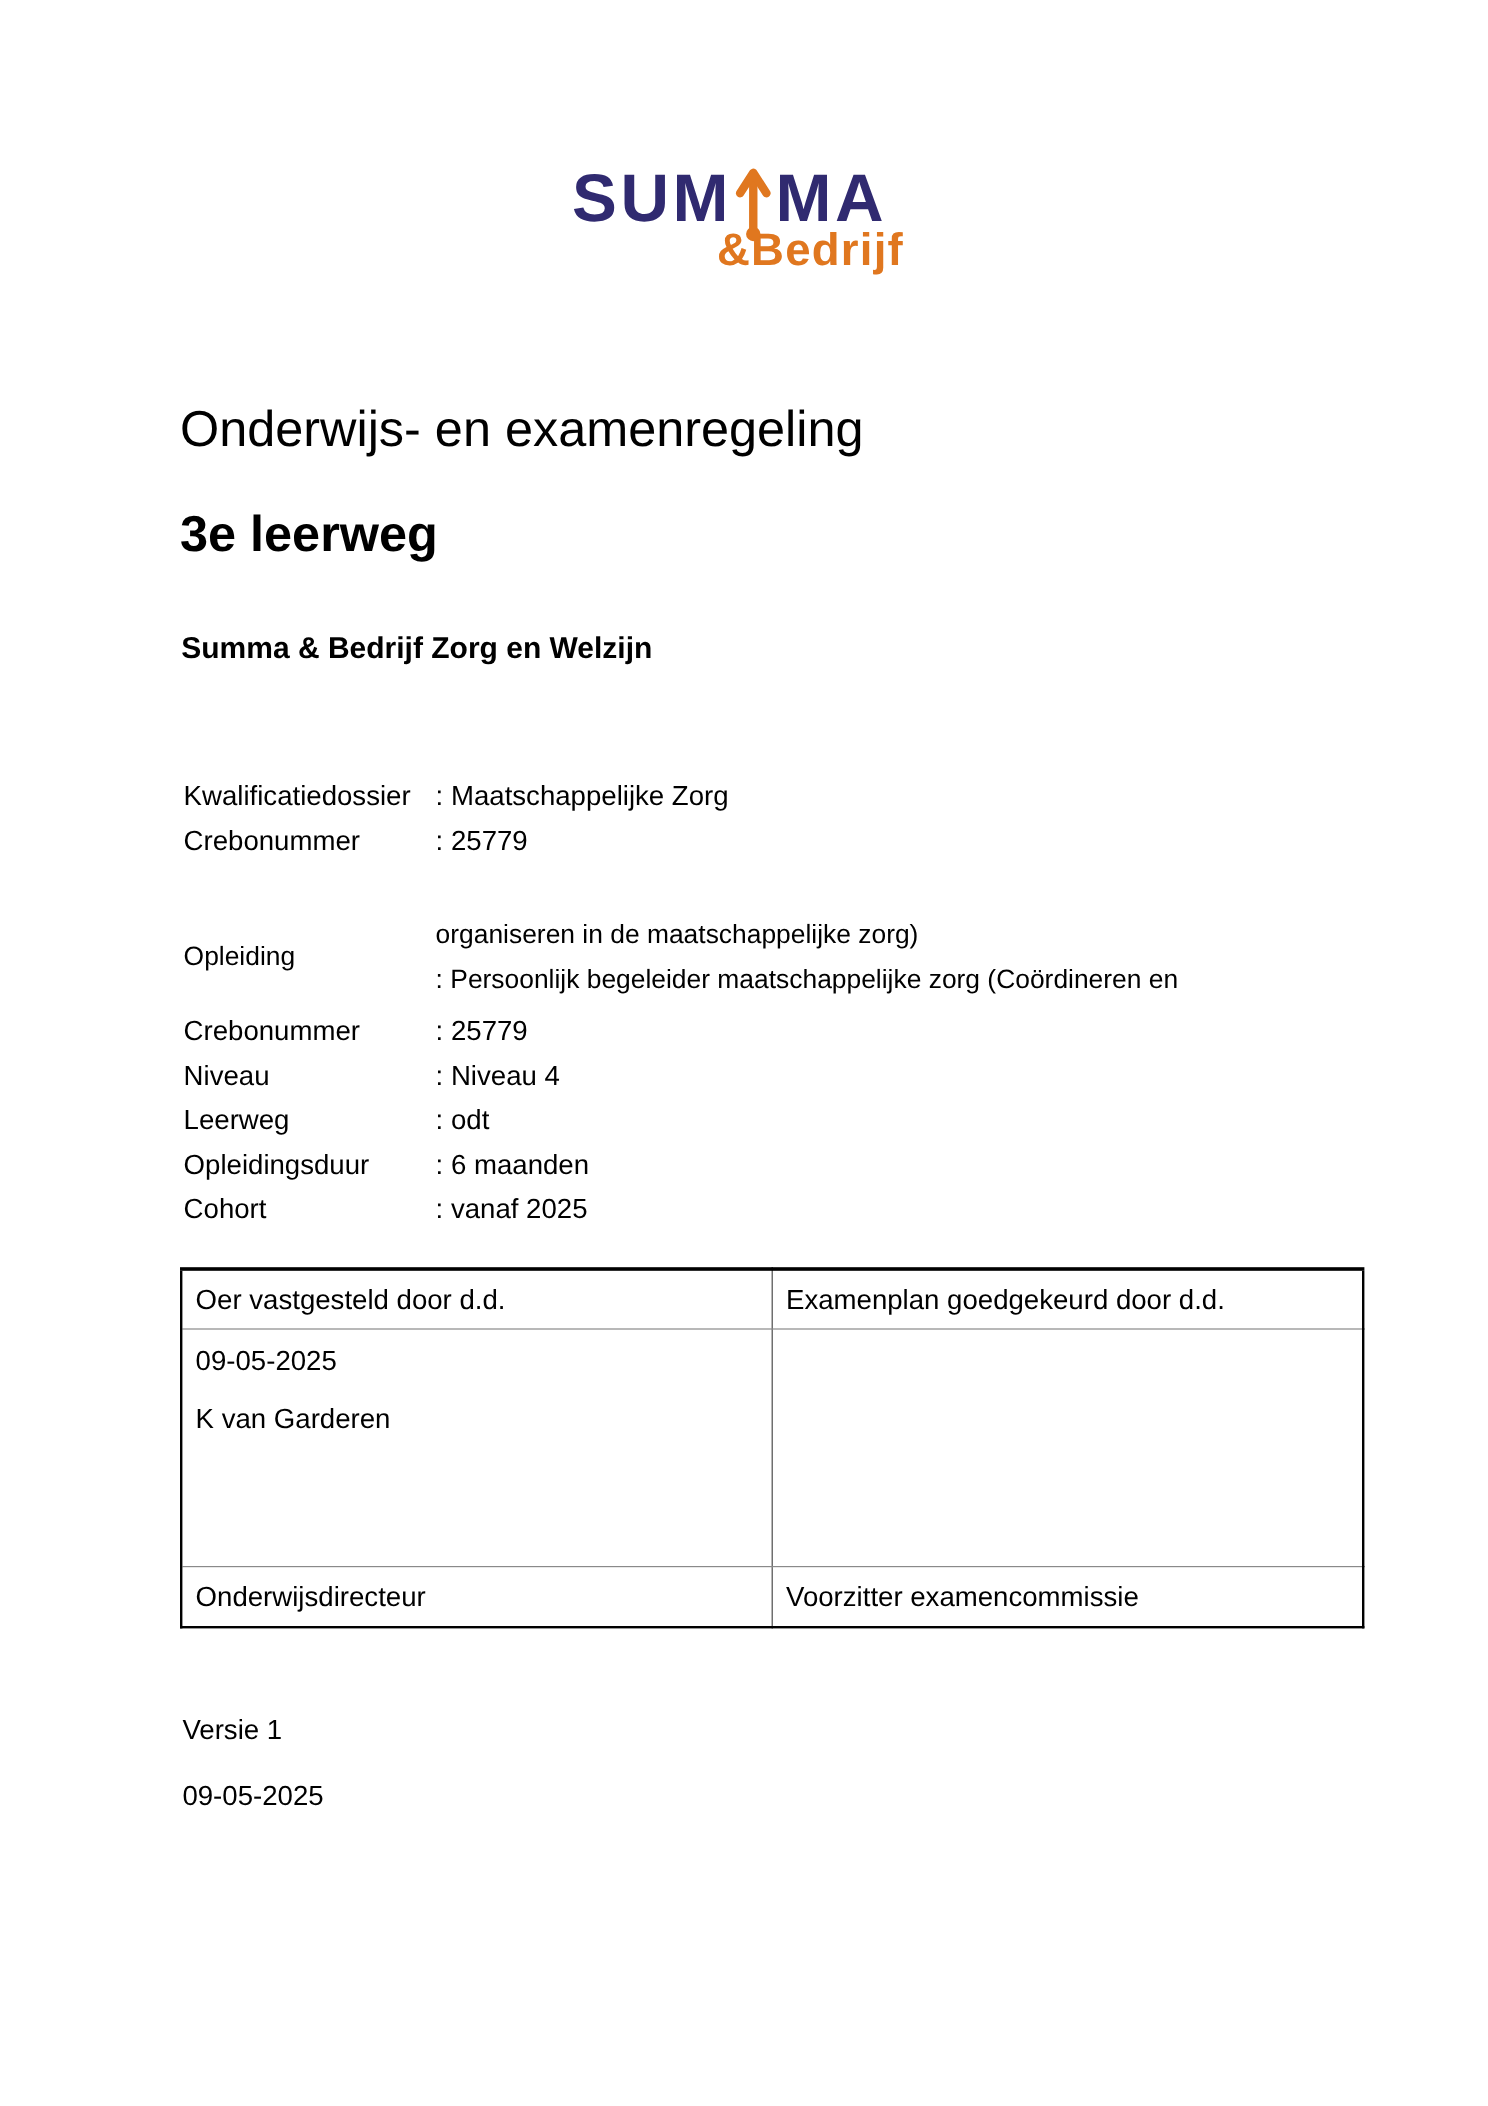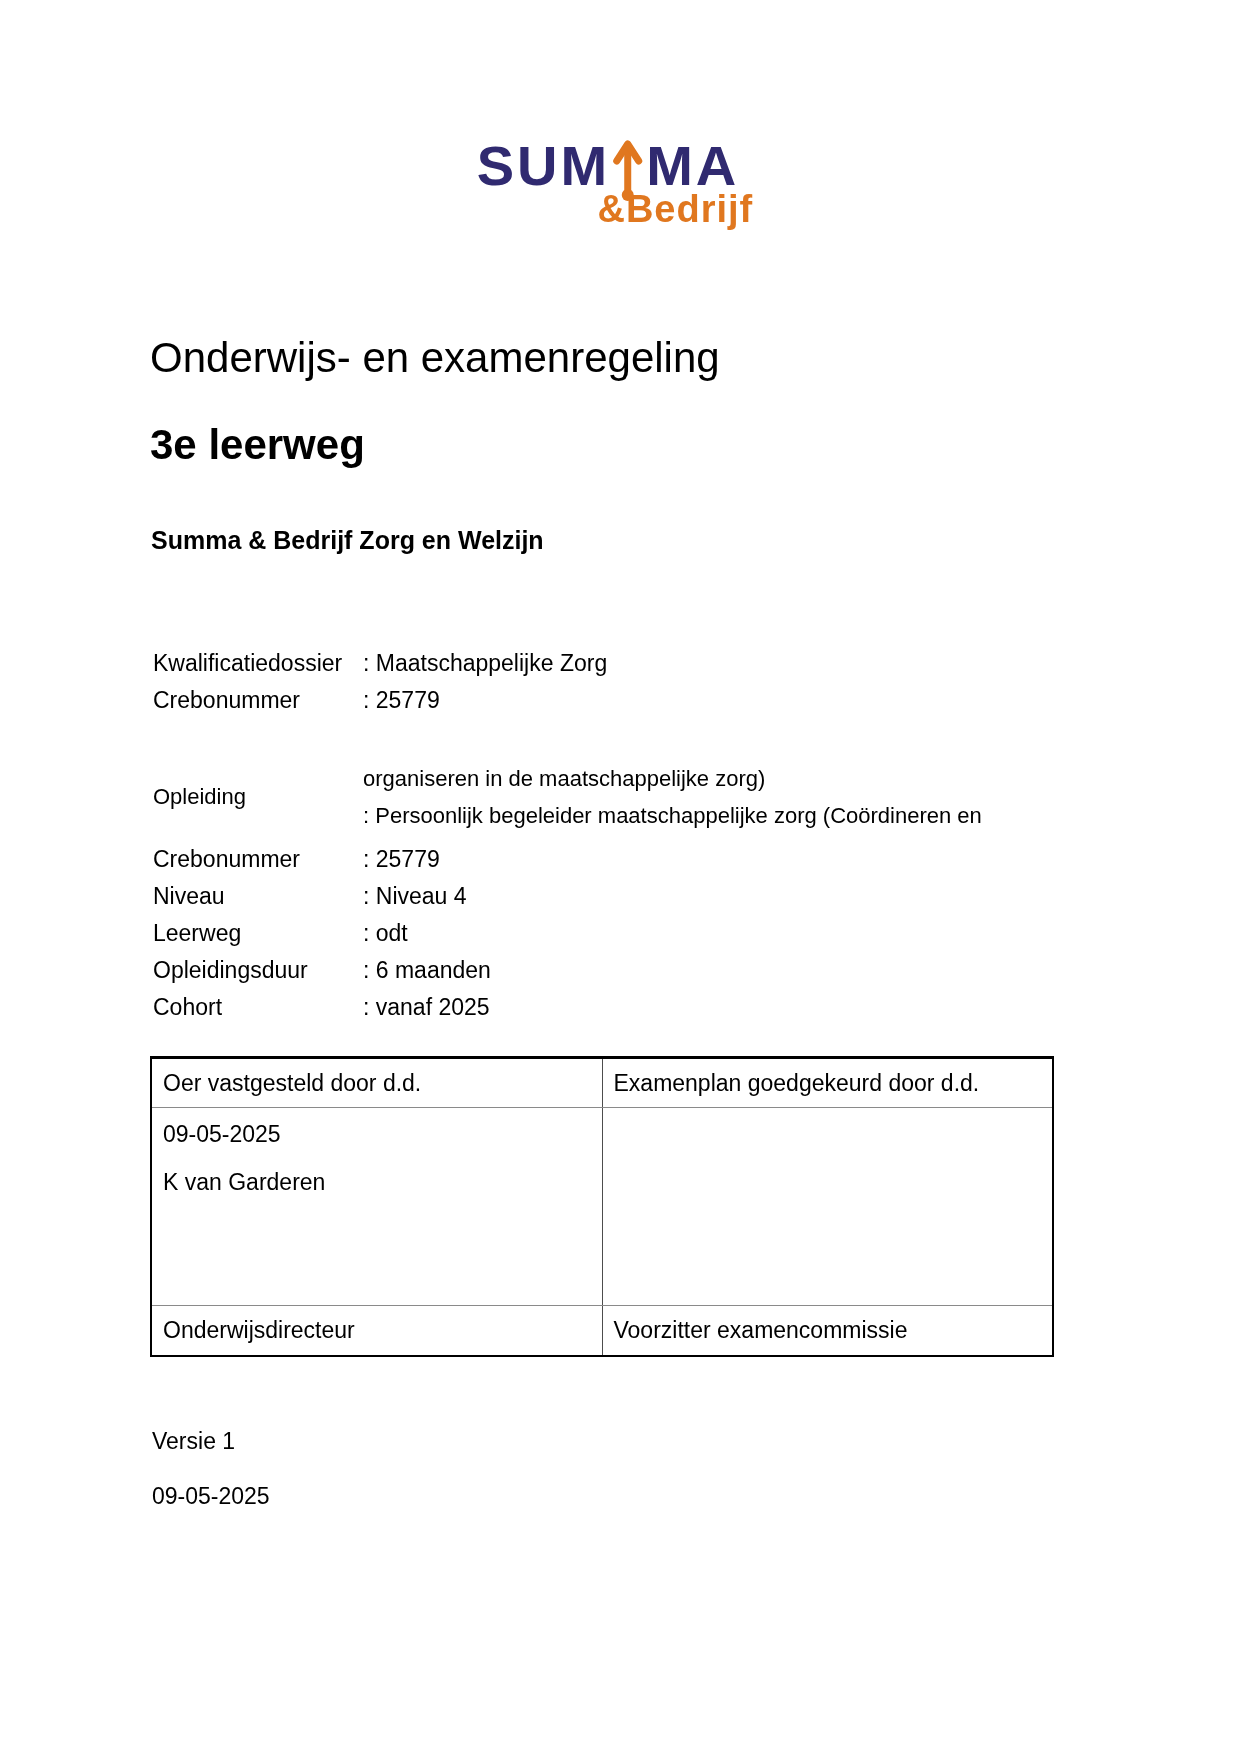--- a/index.html
+++ b/index.html
@@ -19,21 +19,21 @@
   
   .logo {
     position: absolute;
     top: 132px;
     left: 50%;
     transform: translateX(-50%) translateX(-12px);
     width: max-content;
   }
   .logo-word {
     display: flex;
-    align-items: center;
+    align-items: flex-start;
     font-size: 56px;
     font-weight: bold;
     letter-spacing: 3px;
     color: var(--navy, #302a70);
   }
   .logo-arrow {
     position: relative;
     top: 5px;
     margin: 0 1px;
     color: var(--orange, #e0771f);
@@ -62,21 +62,21 @@
   .drow-opleiding { display: flex; font-size: 22px; }
   .drow-opleiding .dlabel { align-self: center; }
   .drow-opleiding .dvalue div { line-height: 37px; }
   .details-2-rest { margin-top: 7px; }
 
   
   .approval {
     position: absolute;
     top: 1056px;
     left: 150px;
-    width: 904px;
+    width: 987px;
     border-collapse: collapse;
     table-layout: fixed;
     font-size: 23px;
   }
   .approval td {
     width: 50%;
     padding: 0 11px;
     vertical-align: middle;
   }
   .approval td:first-child { border-right: 1px solid #4d4d4d; }

